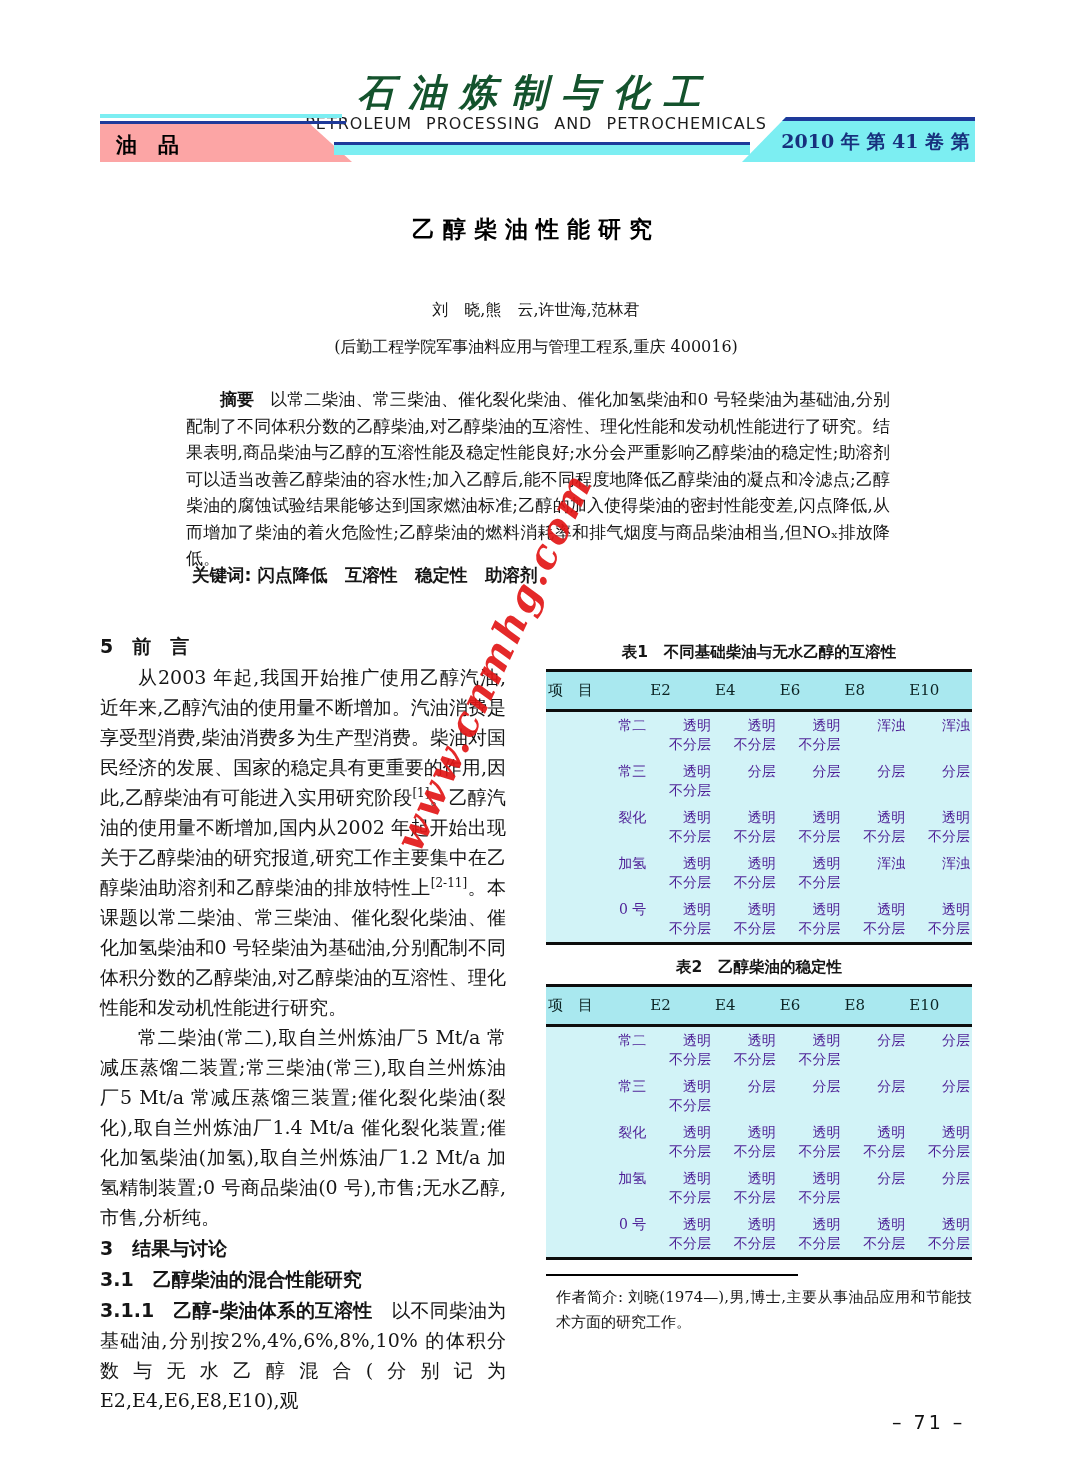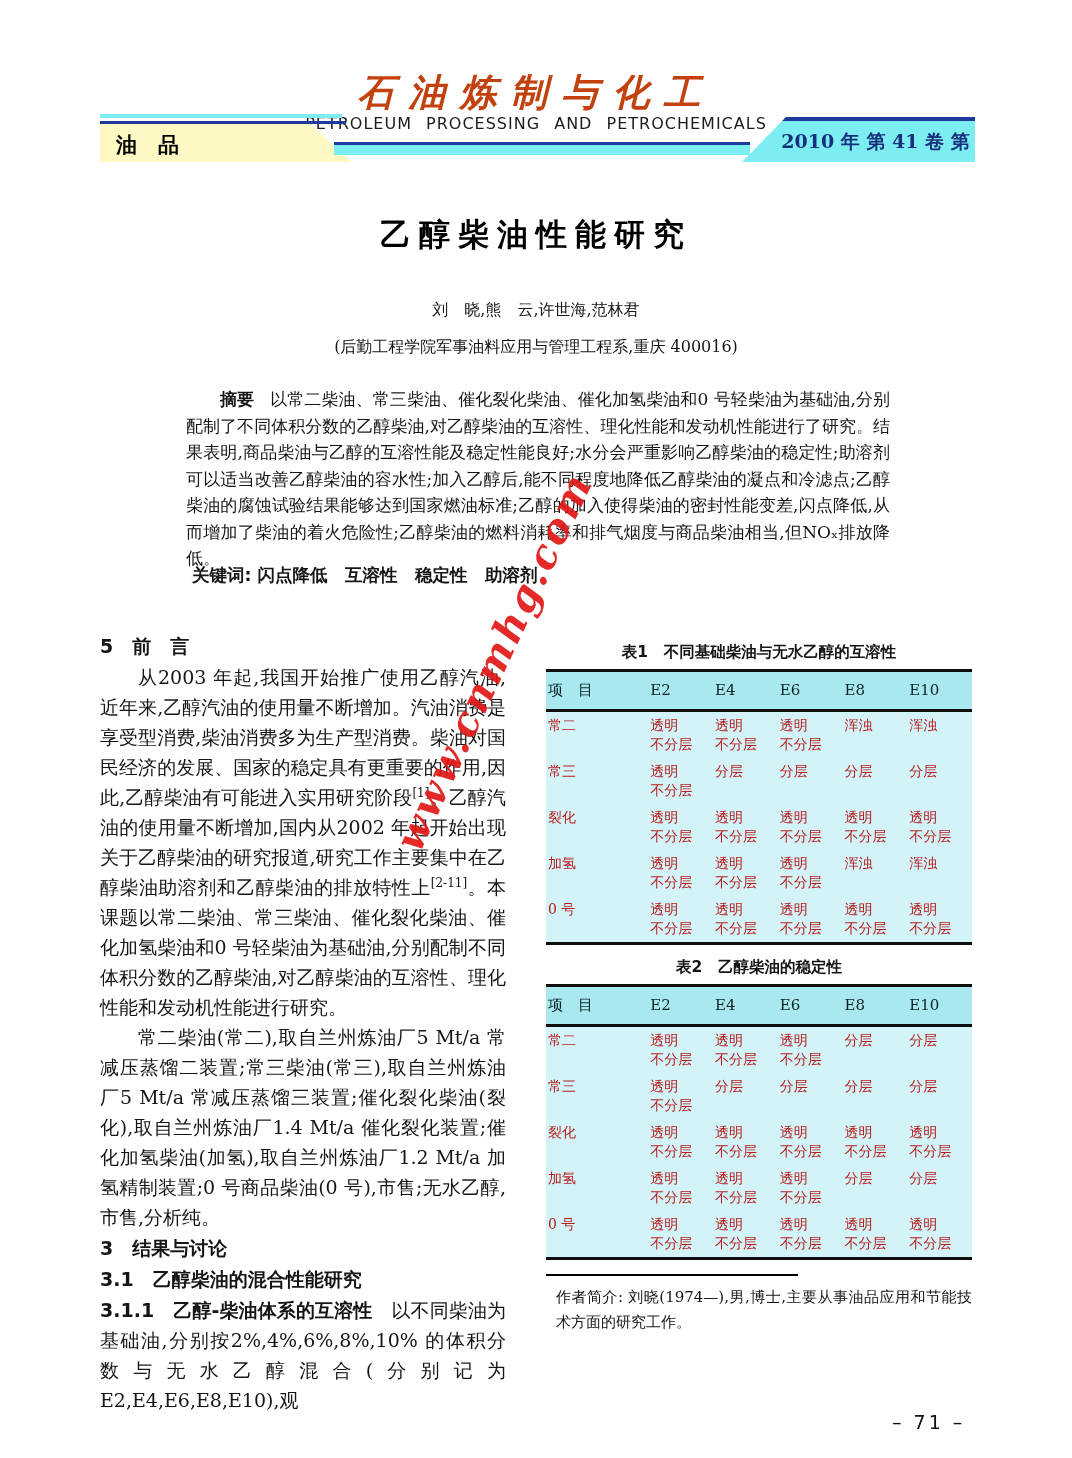--- a/index.html
+++ b/index.html
@@ -5,32 +5,32 @@
   * { margin:0; padding:0; box-sizing:border-box; }
   body { background:#888; }
   .page {
     position:relative; width:1072px; height:1458px; margin:0 auto;
     background:#ffffff; overflow:hidden;
     font-family:"DejaVu Serif","Liberation Serif",serif; color:#151515;
   }
   
   .logo-zh {
     position:absolute; top:68px; left:0; width:100%; text-align:center;
-    font-size:37px; font-weight:bold; font-style:italic; color:#c2410c;
+    font-size:37px; font-weight:bold; font-style:italic; color:#14532d;
     letter-spacing:14px; font-family:"DejaVu Serif",serif;
   }
   .logo-en {
     position:absolute; top:114px; left:0; width:100%; text-align:center;
     font-size:16px; color:#1c1c1c; letter-spacing:1px; word-spacing:8px;
     font-family:"DejaVu Sans","Liberation Sans",sans-serif;
   }
   .strip-a { position:absolute; left:100px; top:114px; width:242px; height:4px; background:#7ceef2; }
   .strip-b { position:absolute; left:100px; top:121px; width:246px; height:3px; background:#1e3a9a; }
   .band-left {
-    position:absolute; left:100px; top:124px; width:252px; height:38px; background:#fef9c3;
+    position:absolute; left:100px; top:124px; width:252px; height:38px; background:#fca5a5;
     clip-path:polygon(0 0,210px 0,252px 100%,0 100%);
   }
   .band-left-label {
     position:absolute; left:16px; top:7px; font-size:21px; font-weight:bold; color:#000;
     font-family:"DejaVu Sans","Liberation Sans",sans-serif;
   }
   .band-mid {
     position:absolute; left:334px; top:142px; width:416px; height:13px;
     background:#7ceef2; border-top:3px solid #1e3a9a;
   }
@@ -39,21 +39,21 @@
     background:#7ceef2; border-top:4px solid #1e3a9a;
     clip-path:polygon(44px 0,100% 0,100% 100%,0 100%);
   }
   .band-right-label {
     display:block; padding-left:34px; text-align:center; line-height:40px;
     font-size:19px; font-weight:bold; color:#17307d;
   }
   
   .article-title {
     position:absolute; top:214px; left:0; width:100%; text-align:center;
-    font-size:31px; font-weight:bold; letter-spacing:8px; color:#000;
+    font-size:23px; font-weight:bold; letter-spacing:8px; color:#000;
     font-family:Liberation Serif, serif;
   }
   .authors { position:absolute; top:300px; left:0; width:100%; text-align:center; font-size:16px; }
   .affiliation { position:absolute; top:337px; left:0; width:100%; text-align:center; font-size:16px; }
   .abstract {
     position:absolute; left:186px; top:386px; width:704px;
     font-size:17px; line-height:26.5px; text-align:justify; text-indent:2em;
   }
   .abstract-label {
     font-weight:bold; font-family:"DejaVu Sans","Liberation Sans",sans-serif; margin-right:16px;
@@ -82,22 +82,22 @@
   .data-table {
     width:100%; border-collapse:collapse; background:#d2f3f7;
     border-top:3px solid #0d0d0d; border-bottom:3px solid #0d0d0d; font-size:14px;
   }
   .data-table thead tr { background:#a9e8ef; }
   .data-table th {
     font-weight:normal; font-size:15px; padding:5px 2px;
     border-bottom:3px solid #0d0d0d; color:#0c2424;
   }
   .data-table td {
-    text-align:left; vertical-align:top; padding:4px 2px 5px;
-    line-height:18.5px; white-space:pre-line; color:#b91c1c;
+    text-align:right; vertical-align:top; padding:4px 2px 5px;
+    line-height:18.5px; white-space:pre-line; color:#4c1d95;
   }
   .data-table th:first-child, .data-table td:first-child { width:24%; }
   
   .footnote-block { margin-top:14px; font-size:15px; line-height:24.5px; text-align:justify; }
   .fn-rule { width:252px; border-top:2px solid #000; margin-bottom:9px; }
   .fn-line { padding-left:10px; }
   .page-number {
     position:absolute; top:1411px; left:892px; font-size:19px; letter-spacing:3px;
     font-family:"DejaVu Sans","Liberation Sans",sans-serif; color:#111;
   }

